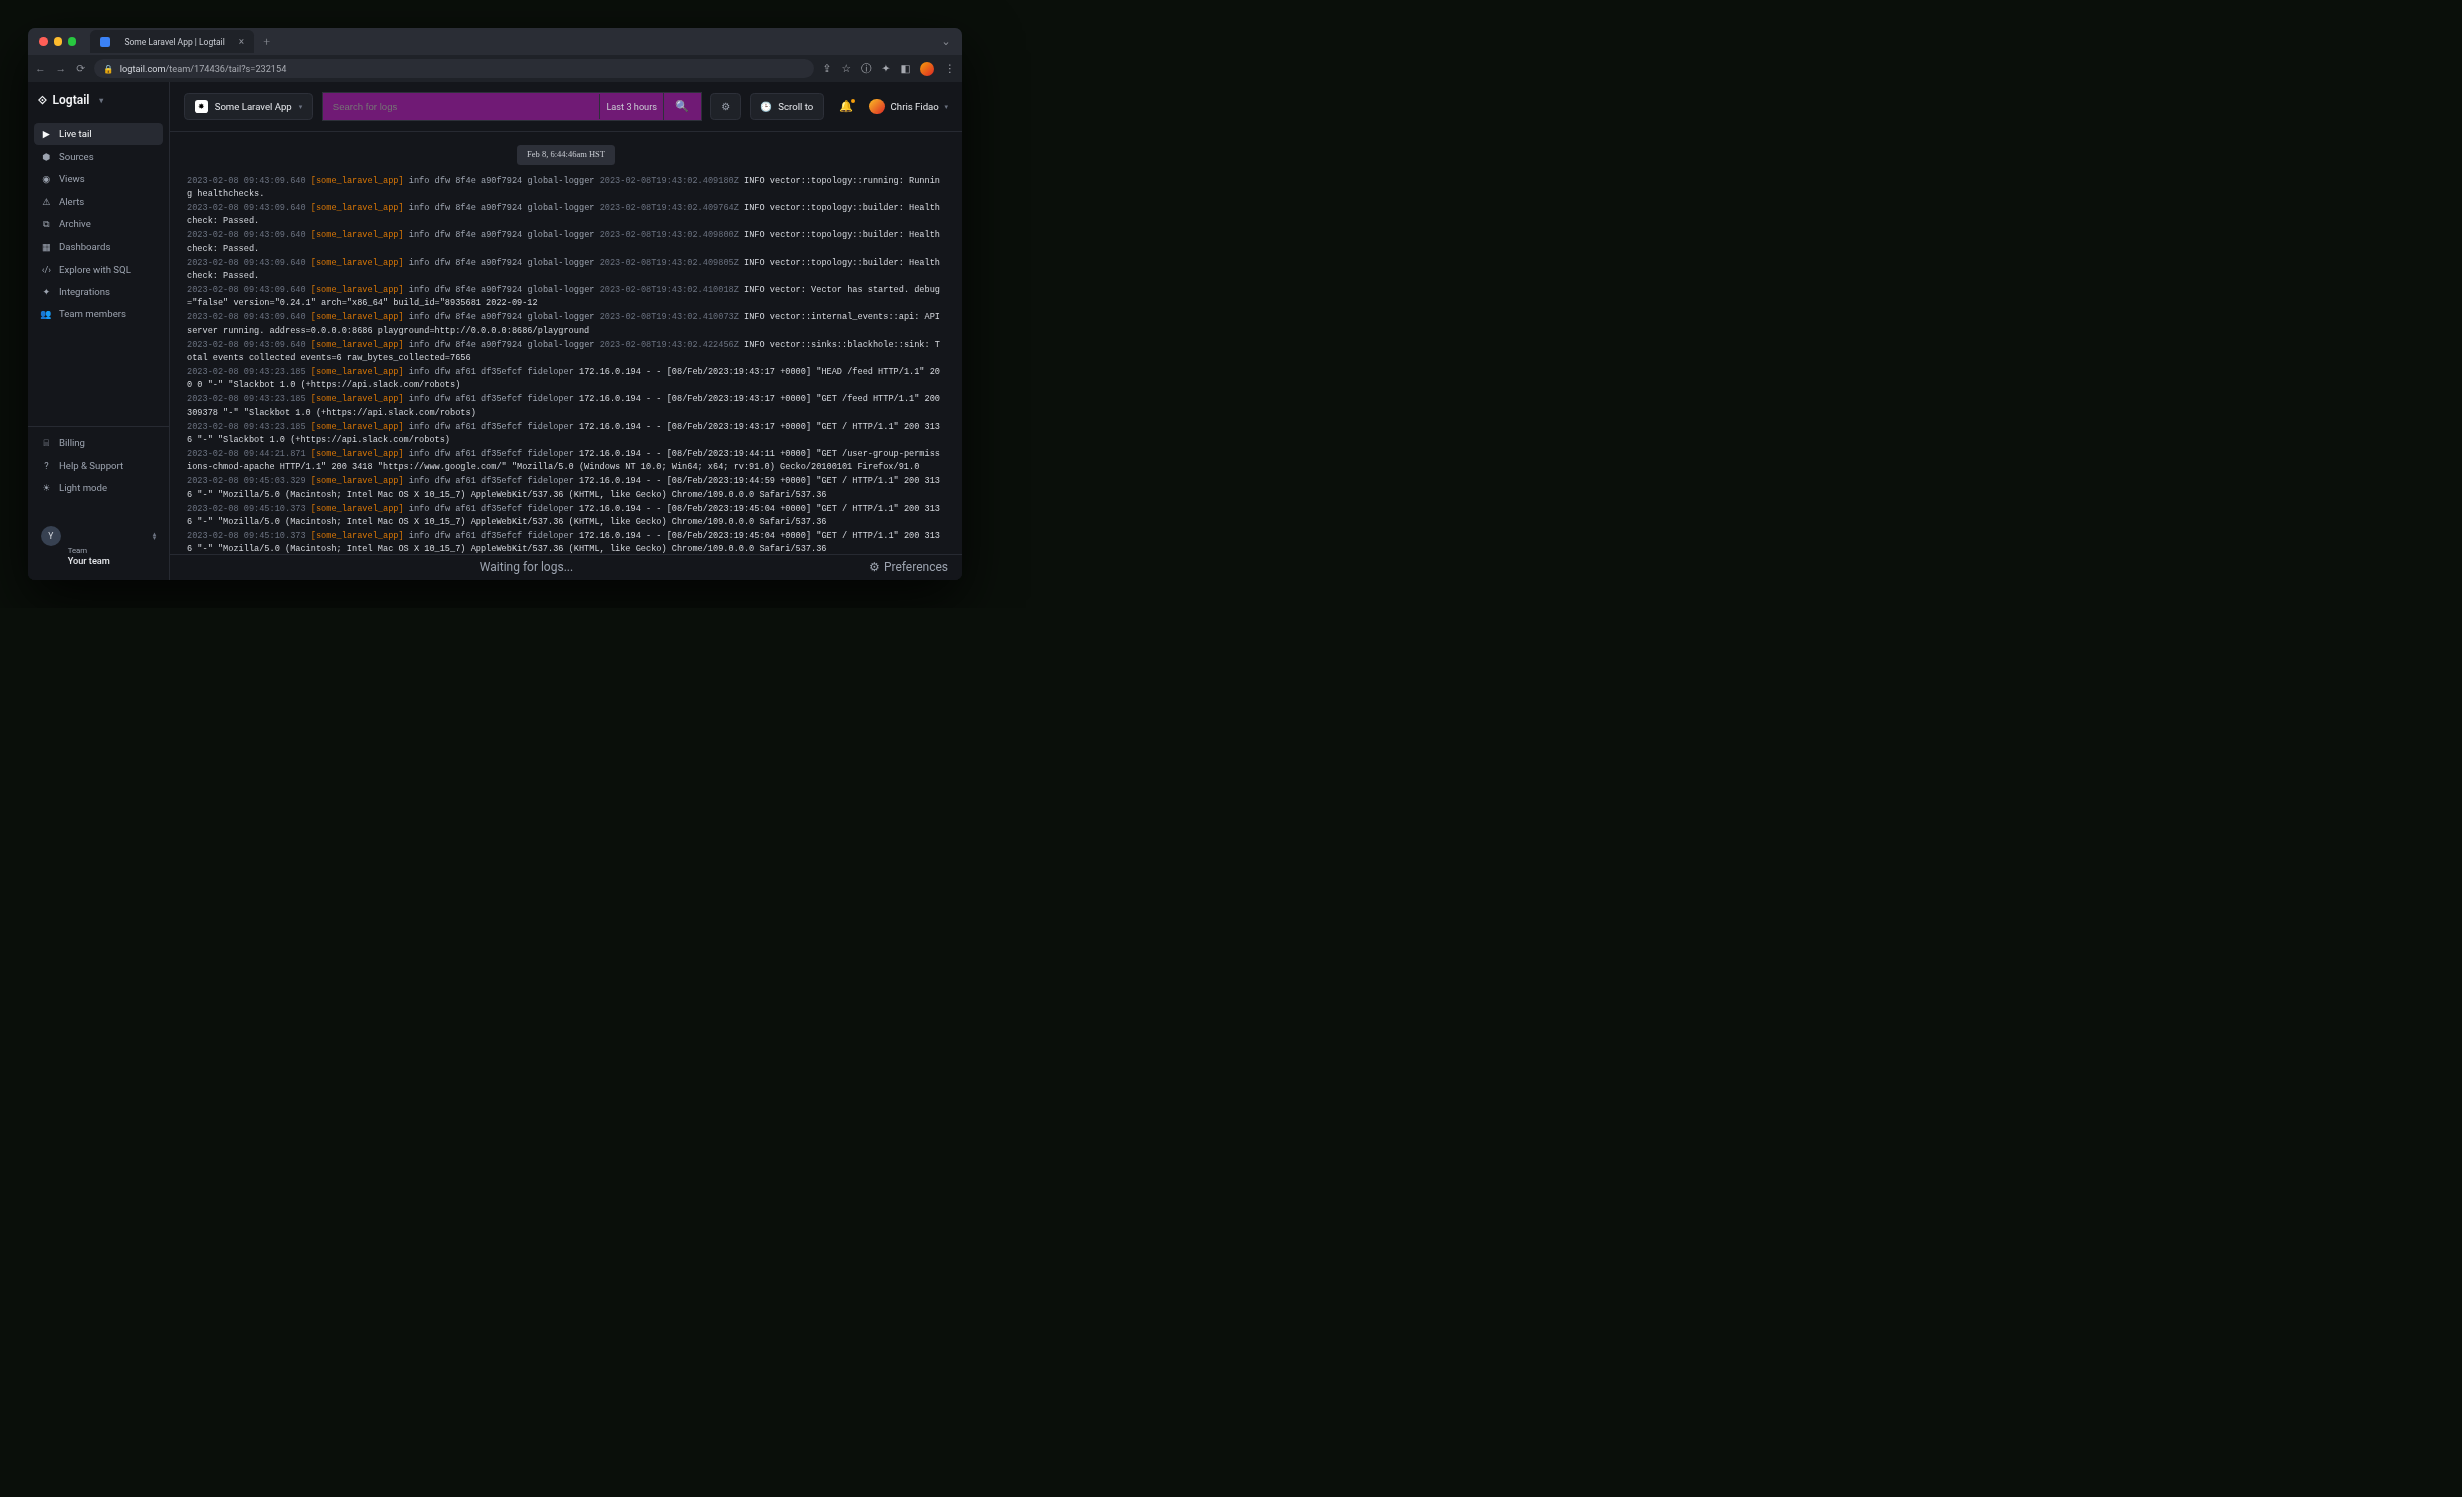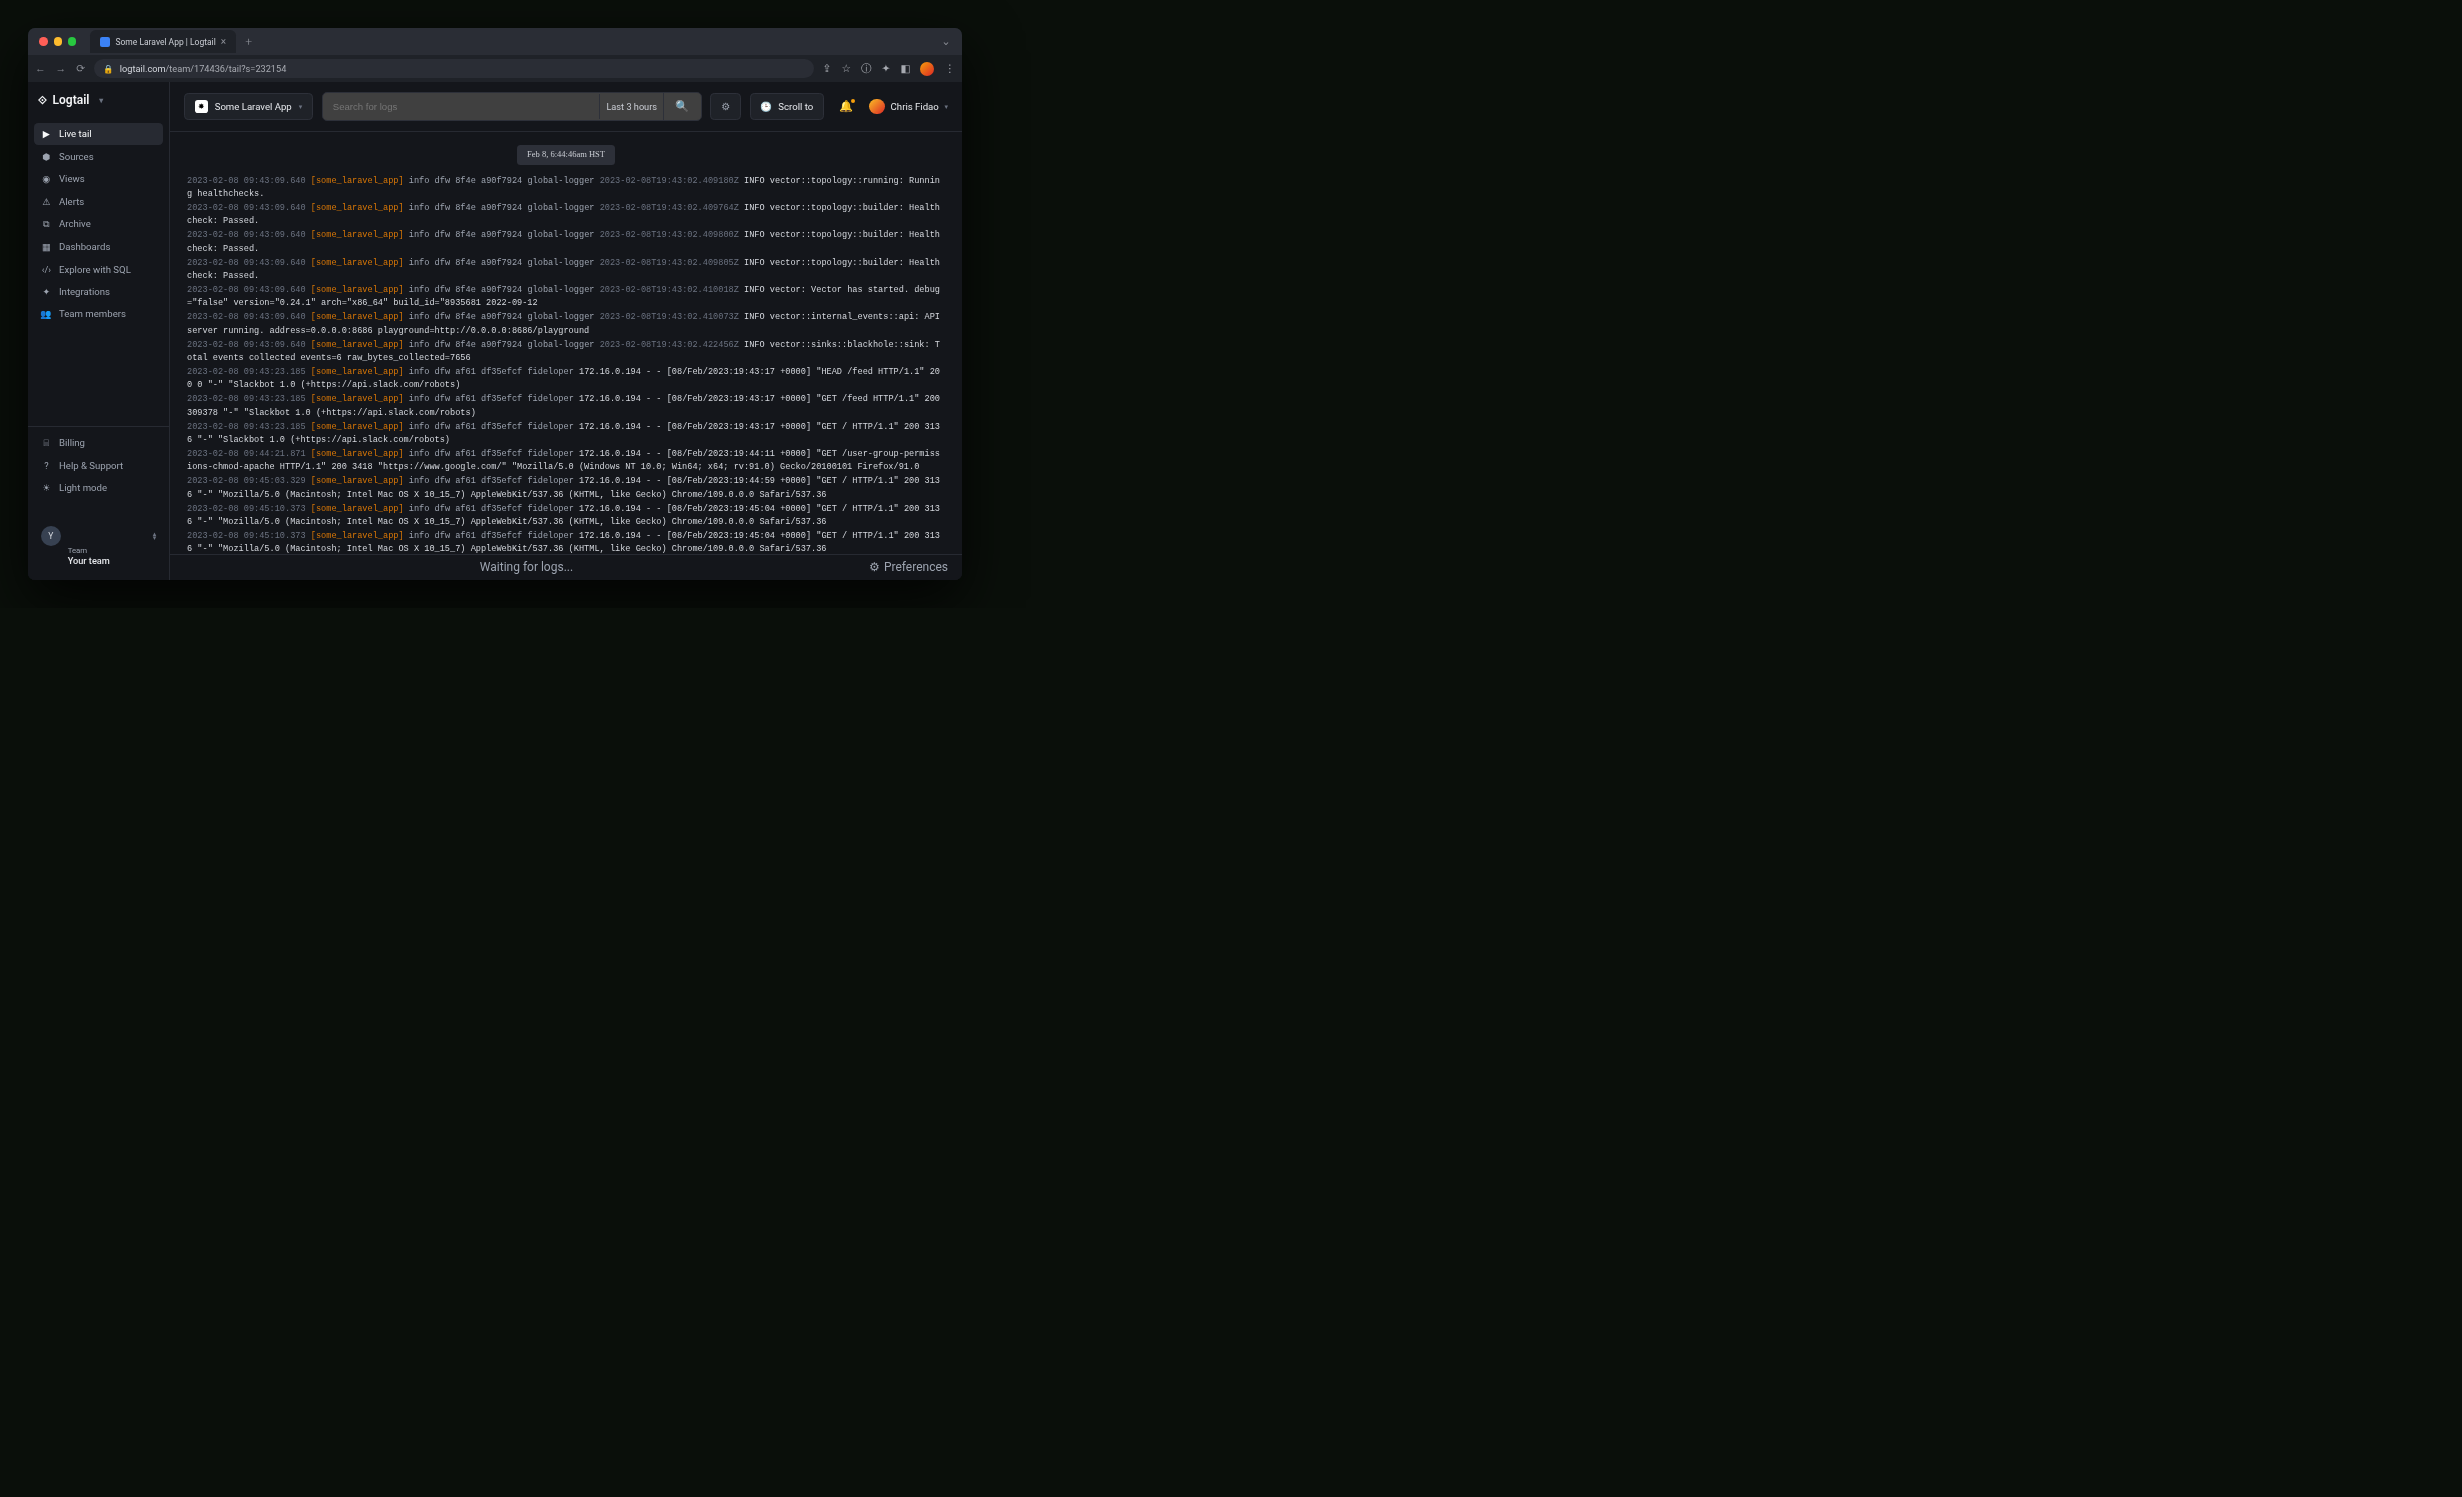--- a/index.html
+++ b/index.html
@@ -2,21 +2,21 @@
 <html style="font-size:11.3px"><head>
 <meta charset="utf-8">
 <style>
 * { margin: 0; padding: 0; box-sizing: border-box; }
 body { font-family: -apple-system, BlinkMacSystemFont, "Segoe UI", Roboto, sans-serif; background: #0a0f0a; padding: 28px; color: #e5e7eb; overflow: hidden; }
 .window { width: 934px; height: 552px; background: #1a1d23; border-radius: 7px; box-shadow: 0 21px 57px rgba(0,0,0,0.8); overflow: hidden; display: flex; flex-direction: column; }
 .chrome-top { background: #2a2d35; display: flex; align-items: center; height: 27px; padding: 0 5.7px; }
 .traffic { display: flex; gap: 5.7px; padding: 0 5.7px; }
 .dot { width: 8.5px; height: 8.5px; border-radius: 50%; }
 .dot.r { background: #ff5f57; } .dot.y { background: #febc2e; } .dot.g { background: #28c840; }
-.tab { display: flex; align-items: center; gap: 5px; background: #1f2228; padding: 5.7px 10px; border-radius: 5.7px 5.7px 0 0; margin-left: 8.5px; font-size: 8.5px; color: #c9ccd3; }
+.tab { display: flex; align-items: center; gap: 14px; background: #1f2228; padding: 5.7px 10px; border-radius: 5.7px 5.7px 0 0; margin-left: 8.5px; font-size: 8.5px; color: #c9ccd3; }
 .tab .fav { width: 10px; height: 10px; background: #3b82f6; border-radius: 2.1px; }
 .tab .close { font-size: 10px; color: #8b8e96; cursor: pointer; }
 .newtab { margin-left: 7px; color: #8b8e96; cursor: pointer; font-size: 11.3px; }
 .chrome-tabcollapse { margin-left: auto; margin-right: 5.7px; color: #8b8e96; }
 .addrbar { background: #1f2228; display: flex; align-items: center; padding: 4.2px 7px; gap: 8.5px; height: 27px; }
 .navbtns { display: flex; gap: 10px; color: #8b8e96; }
 .navbtns span { cursor: pointer; font-size: 10.6px; }
 .urlbox { flex: 1; background: #2a2d35; border-radius: 14px; padding: 4.2px 10px; display: flex; align-items: center; gap: 5.7px; font-size: 9.2px; color: #a7aab1; }
 .urlbox .lock { font-size: 8.5px; }
 .urlhost { color: #d4d7dd; }
@@ -35,21 +35,21 @@
 .sidebar-bottom { margin-top: auto; padding: 4.2px 5.7px 7px; border-top: 0.7px solid #272a32; }
 .teamrow { display: flex; align-items: center; gap: 7px; padding: 7px; }
 .teamrow .tavatar { width: 20px; height: 20px; border-radius: 50%; background: #374151; display: flex; align-items: center; justify-content: center; font-size: 8.5px; color: #d1d5db; }
 .teamrow .tlabel { font-size: 7.8px; color: #9ca3af; margin-top: 40px; }
 .teamrow .tname { font-size: 9.2px; color: #e5e7eb; font-weight: 500; }
 .teamrow .updn { margin-left: auto; color: #6b7280; font-size: 7px; line-height: 4.2px; }
 .main { flex: 1; display: flex; flex-direction: column; overflow: hidden; }
 .topbar { display: flex; align-items: center; gap: 8.5px; padding: 10px 14px; border-bottom: 0.7px solid #272a32; }
 .source-sel { display: flex; align-items: center; gap: 7px; background: #1f2228; border: 0.7px solid #2d3039; padding: 5.7px 10px; border-radius: 4.2px; font-size: 9.6px; color: #e5e7eb; cursor: pointer; }
 .source-sel .sicon { width: 12.7px; height: 12.7px; background: #fff; border-radius: 2.8px; display: flex; align-items: center; justify-content: center; color: #000; font-size: 7.8px; }
-.searchbox { flex: 1; display: flex; align-items: center; background: #404040; border: 0.7px solid #2d3039; border-radius: 5px; overflow: hidden; }
+.searchbox { flex: 1; display: flex; align-items: center; background: #701a75; border: 0.7px solid #2d3039; border-radius: 0; overflow: hidden; }
 .searchbox input { flex: 1; background: transparent; border: none; outline: none; padding: 7px 10px; font-size: 9.6px; color: #e5e7eb; }
 .searchbox .range { padding: 7px 6px; border-left: 0.7px solid #2d3039; color: #c9ccd3; font-size: 9.2px; cursor: pointer; }
 .searchbox .sbtn { padding: 7px 11.3px; border-left: 0.7px solid #2d3039; cursor: pointer; color: #9ca3af; }
 .iconbtn { background: #1f2228; border: 0.7px solid #2d3039; border-radius: 4.2px; padding: 7px 10px; cursor: pointer; color: #9ca3af; font-size: 10px; }
 .scrollbtn { display: flex; align-items: center; gap: 5.7px; background: #1f2228; border: 0.7px solid #2d3039; border-radius: 4.2px; padding: 7px 10px; font-size: 9.6px; color: #e5e7eb; cursor: pointer; }
 .bell { position: relative; cursor: pointer; color: #9ca3af; font-size: 11.3px; margin-left: 7px; }
 .bell::after { content: ''; position: absolute; top: -1.4px; right: -1.4px; width: 4.2px; height: 4.2px; background: #f59e0b; border-radius: 50%; }
 .user { display: flex; align-items: center; gap: 5.7px; font-size: 9.6px; color: #e5e7eb; cursor: pointer; margin-left: 7px; }
 .user .uavatar { width: 15.6px; height: 15.6px; border-radius: 50%; background: linear-gradient(135deg,#fbbf24,#dc2626); }
 .logarea { flex: 1; overflow: auto; padding: 12.7px 17px 28px; font-family: "SFMono-Regular", Consolas, "Liberation Mono", Menlo, monospace; font-size: 8.6px; line-height: 1.55; position: relative; }

